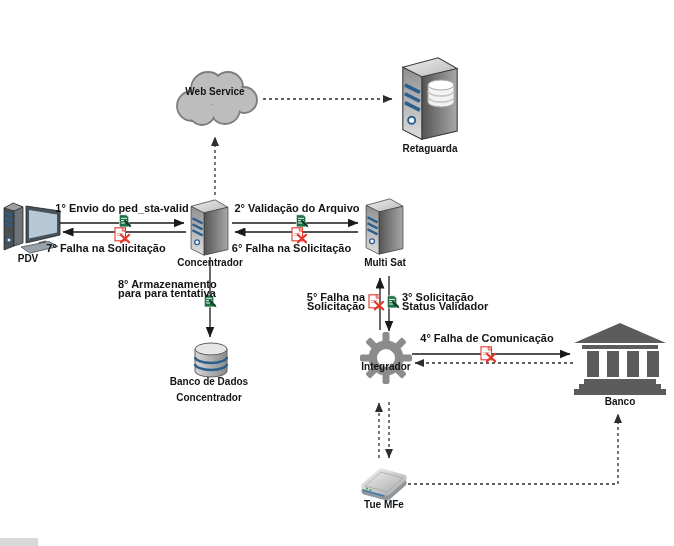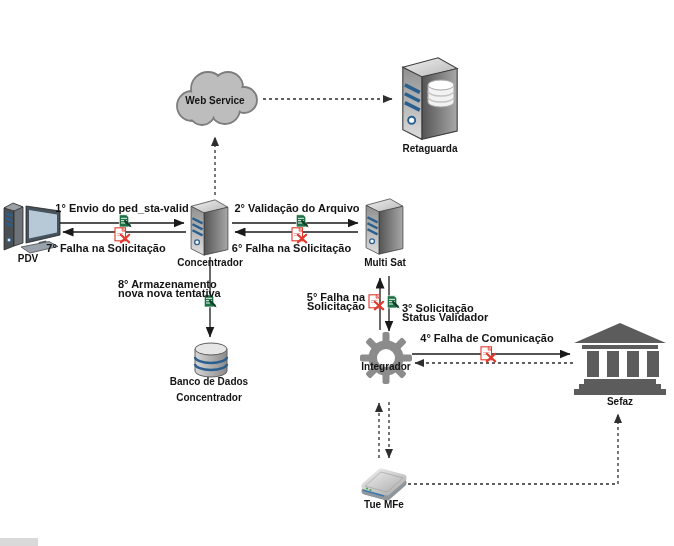--- a/index.html
+++ b/index.html
@@ -2,23 +2,23 @@
 <html><head>
 <meta charset="utf-8">
 <style>
   html,body{margin:0;padding:0;background:#fff;}
   #canvas{position:relative;width:674px;height:546px;background:#ffffff;overflow:hidden;
           font-family:"Liberation Sans",sans-serif;}
   #wires{position:absolute;left:0;top:0;}
   .lbl{position:absolute;font-weight:bold;color:#141414;}
   .edge-lbl{font-size:11px;line-height:8.5px;text-align:center;white-space:nowrap;}
   .edge-lbl.right{text-align:right;}
-  .edge-lbl.left{text-align:left;margin-top:11px;}
+  .edge-lbl.left{text-align:left;}
   .node-lbl{font-size:10px;line-height:11px;text-align:center;white-space:nowrap;}
-  .node-lbl.wrap{white-space:normal;margin-top:9px;}
+  .node-lbl.wrap{white-space:normal;}
   .icon{position:absolute;}
   .frag{position:absolute;left:0;top:538px;width:38px;height:8px;background:#d9d9d9;}
 </style>
 </head>
 <body>
 
 <div id="canvas">
 
   <svg width="0" height="0" style="position:absolute" aria-hidden="true">
     <defs>
@@ -204,21 +204,21 @@
       <rect x="8" y="22" width="76" height="4"></rect>
       <rect x="13" y="28" width="12" height="26"></rect>
       <rect x="33" y="28" width="12" height="26"></rect>
       <rect x="53" y="28" width="12" height="26"></rect>
       <rect x="73" y="28" width="12" height="26"></rect>
       <rect x="10" y="56" width="72" height="5"></rect>
       <rect x="5" y="61" width="82" height="5"></rect>
       <rect x="0" y="66" width="92" height="6"></rect>
     </g>
   </svg>
-  <div class="lbl node-lbl" style="left:570px;top:396px;width:100px">Sefaz</div>
+  <div class="lbl node-lbl" style="left:570px;top:396px;width:100px">Banco</div>
 
   <svg class="icon" style="left:358px;top:462px" width="52" height="40">
     <polygon points="7,29 23,15 45,21 29,35" fill="#8f969c" stroke="#8f969c" stroke-width="7" stroke-linejoin="round"></polygon>
     <path d="M5,28 L26,34" stroke="#3a78b5" stroke-width="1.6" fill="none"></path>
     <polygon points="7,24 23,10 45,16 29,30" fill="url(#gSat)" stroke="url(#gSat)" stroke-width="7" stroke-linejoin="round"></polygon>
     <polygon points="7,24 23,10 45,16 29,30" fill="none" stroke="#9b9b9b" stroke-width="0.6" stroke-linejoin="round" transform="translate(0,0)"></polygon>
     <circle cx="9" cy="26.5" r="1.1" fill="#3fae49"></circle>
     <circle cx="12.5" cy="28" r="1.1" fill="#3fae49"></circle>
   </svg>
   <div class="lbl node-lbl" style="left:334px;top:499px;width:100px">Tue MFe</div>
@@ -248,21 +248,21 @@
       <use href="#doc-error" width="18" height="17"></use>
     </svg>
 
   <div class="lbl edge-lbl" style="left:52px;top:204px;width:140px">1° Envio do ped_sta-valid</div>
   <div class="lbl edge-lbl" style="left:36px;top:244px;width:140px">7° Falha na Solicitação</div>
   <div class="lbl edge-lbl" style="left:227px;top:204px;width:140px">2° Validação do Arquivo</div>
   <div class="lbl edge-lbl" style="left:227px;top:244px;width:129px">6° Falha na Solicitação</div>
 
   <div class="lbl edge-lbl right" style="left:118px;top:280px;width:82px">
     <span>8° Armazenamento</span><br>
-    <span>nova nova tentativa</span>
+    <span>para para tentativa</span>
   </div>
 
   <div class="lbl edge-lbl right" style="left:300px;top:293px;width:65px">
     <span>5° Falha na</span><br>
     <span>Solicitação</span>
   </div>
 
   <div class="lbl edge-lbl left" style="left:402px;top:293px;width:80px">
     <span>3° Solicitação</span><br>
     <span>Status Validador</span>

